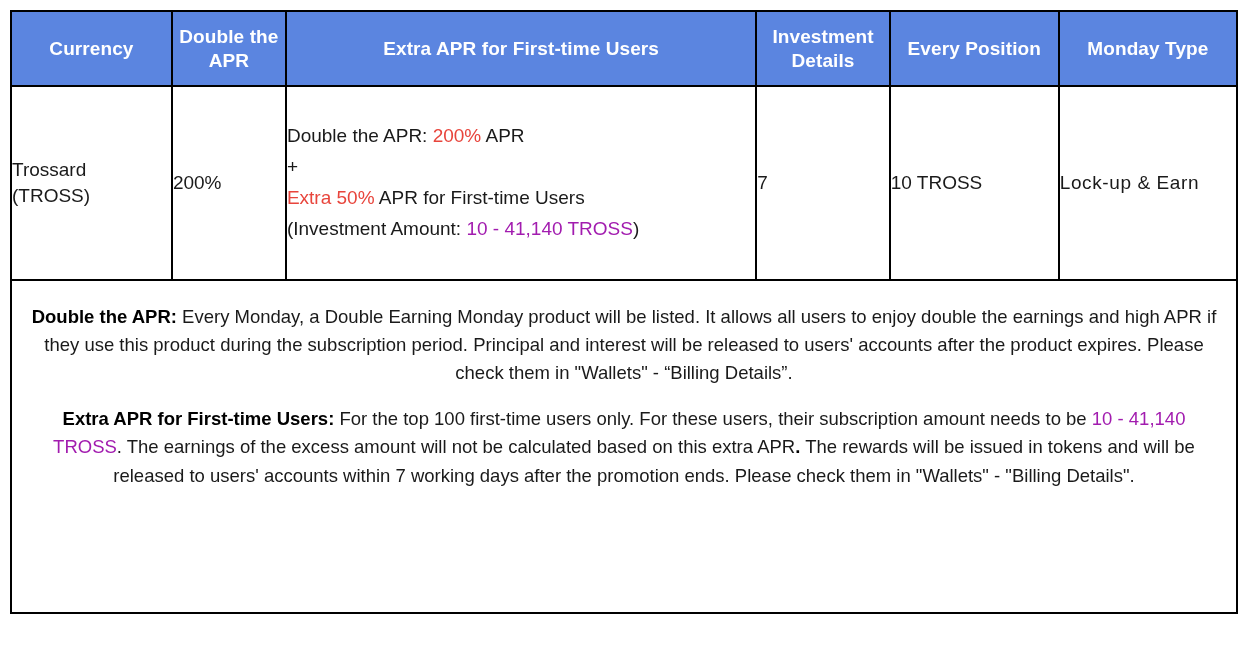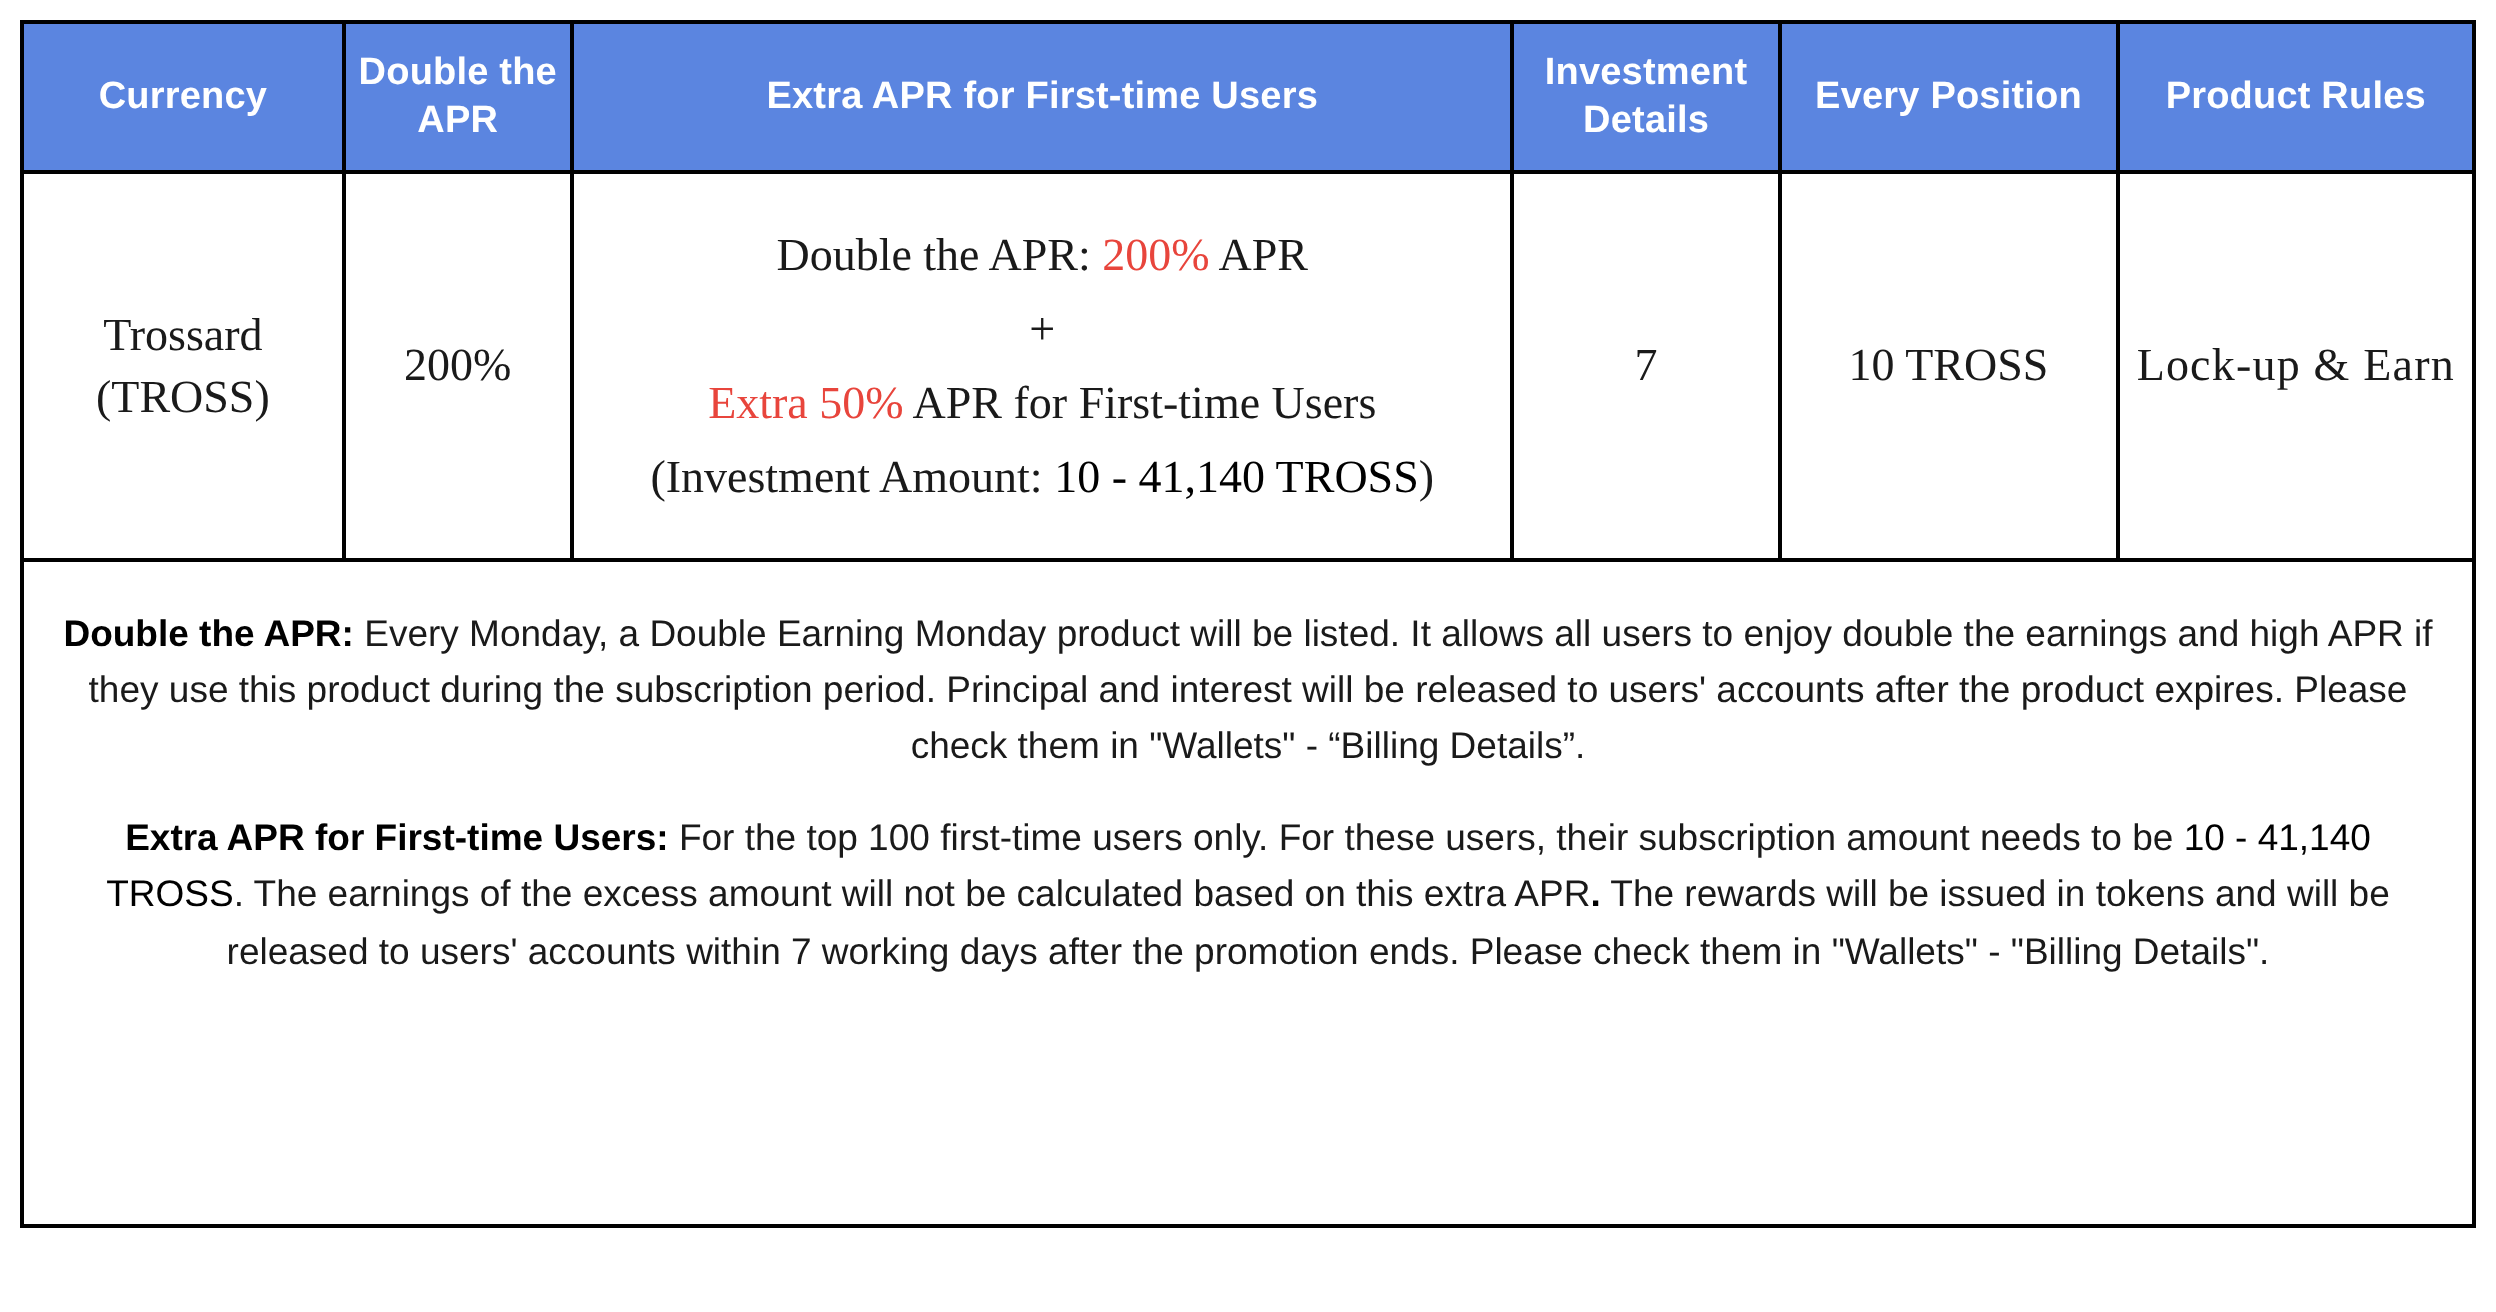--- a/index.html
+++ b/index.html
@@ -52,24 +52,23 @@
   .col-currency   { width: 158px; }
   .col-double     { width: 112px; }
   .col-extra      { width: 462px; }
   .col-period     { width: 131px; }
   .col-start      { width: 166px; }
   .col-product    { width: 175px; }
 
   
   .data-row td {
     height: 192px;
-    text-align: center;
-    font-size: 23px;
+    text-align: left;
+    font-size: 19px;
     color: #1a1a1a;
-    font-family: Liberation Serif, serif;
   }
   .cell-currency {
     line-height: 1.35;
     margin-left: 12px;
   }
   .cell-double {
     color: #e8453c;
   }
   .cell-extra {
     line-height: 1.62;
@@ -77,21 +76,21 @@
   }
   .cell-period,
   .cell-start {
     color: #3c4043;
   }
   .cell-product {
     color: #1a1a1a;
   }
 
   .red  { color: #e8453c; }
-  .gray { color: #000000; }
+  .gray { color: #a21caf; }
 
   
   .rules-title td {
     height: 55px;
     text-align: center;
     font-weight: bold;
     font-size: 19px;
     color: #000000;
     letter-spacing: 0.2px;
   }
@@ -134,21 +133,21 @@
       <col class="col-product">
     </colgroup>
 
     <thead>
       <tr>
         <th class="hdr">Currency</th>
         <th class="hdr">Double the APR</th>
         <th class="hdr">Extra APR for First-time Users</th>
         <th class="hdr">Investment Details</th>
         <th class="hdr">Every Position</th>
-        <th class="hdr">Product Rules</th>
+        <th class="hdr">Monday Type</th>
       </tr>
     </thead>
 
     <tbody>
       <tr class="data-row">
 
         <td class="cell-currency">
           <div>Trossard</div>
           <div>(TROSS)</div>
         </td>

